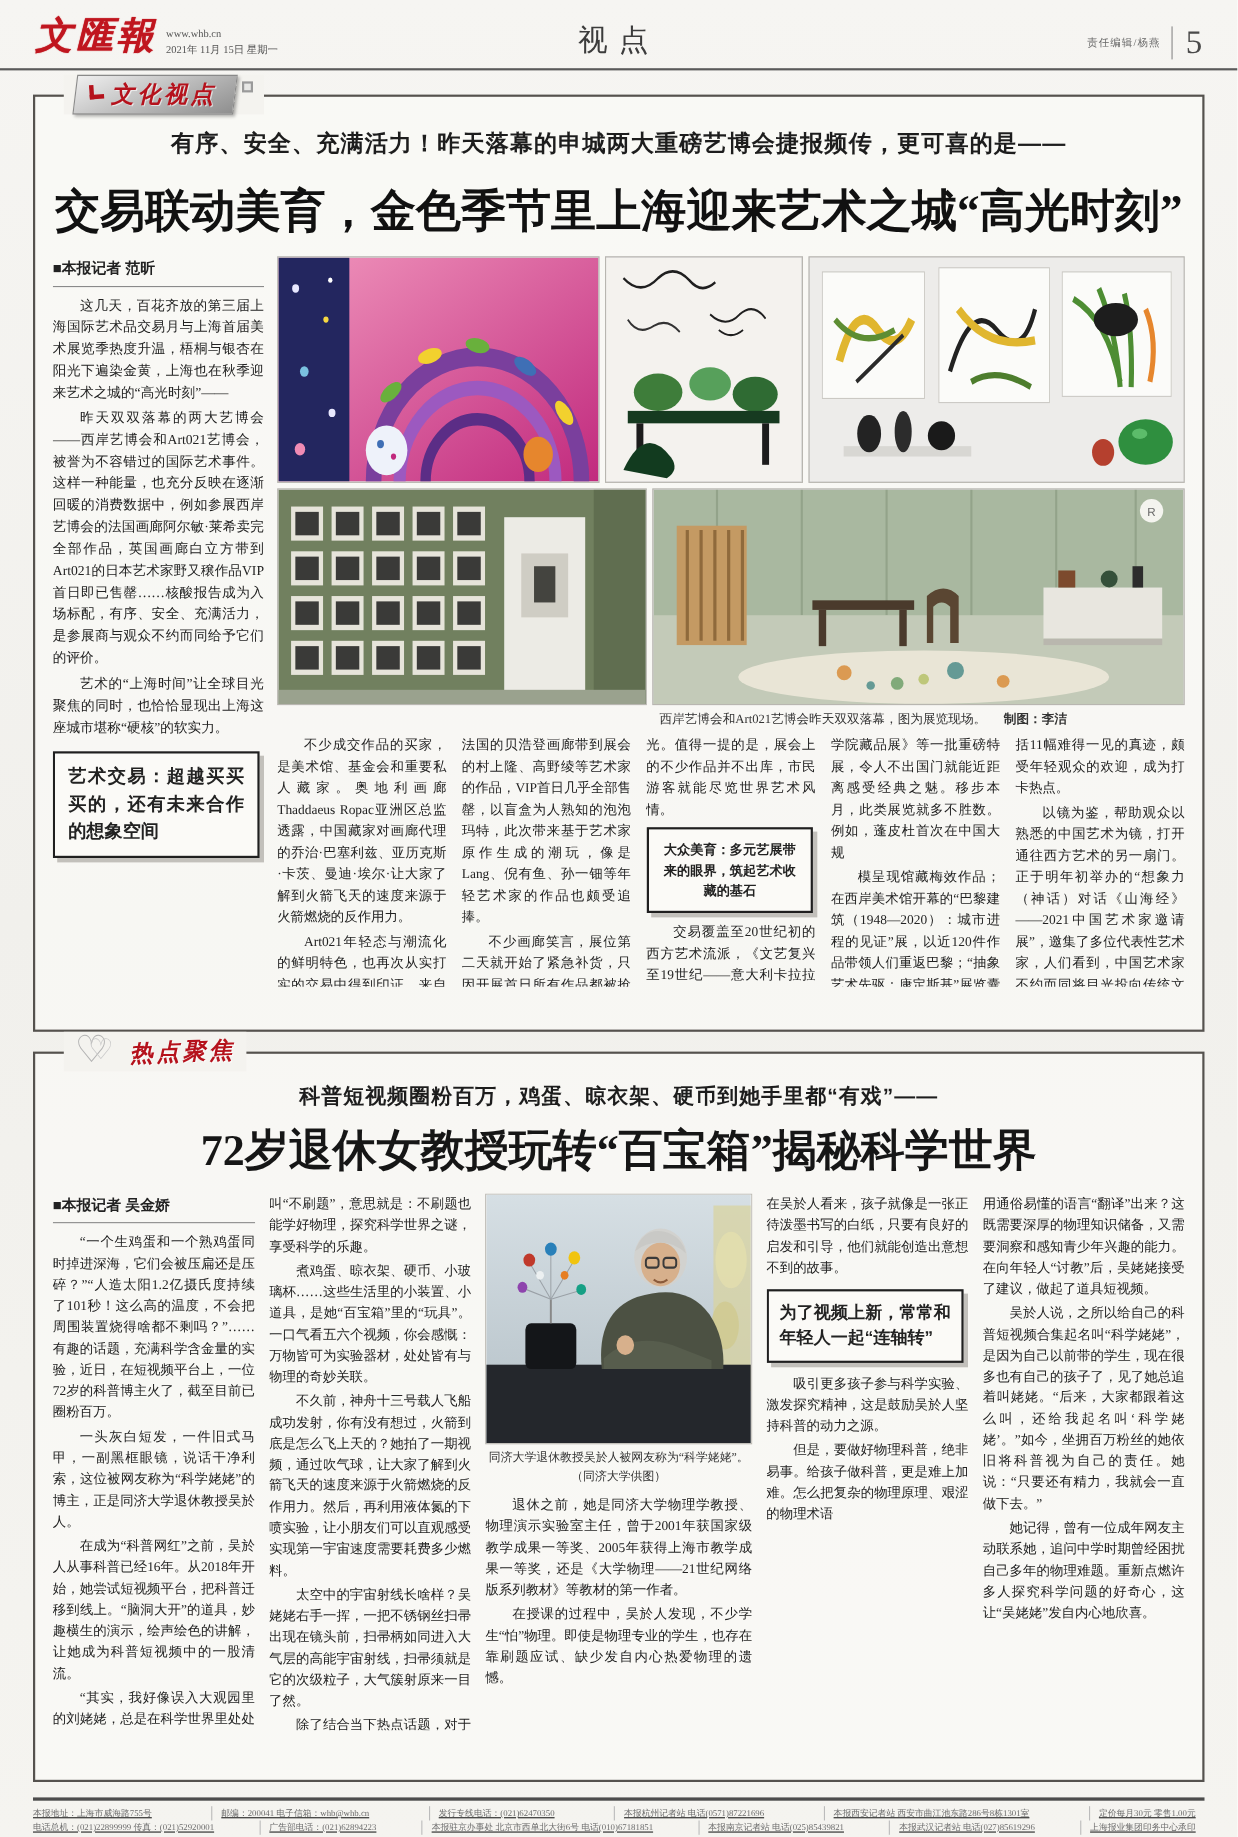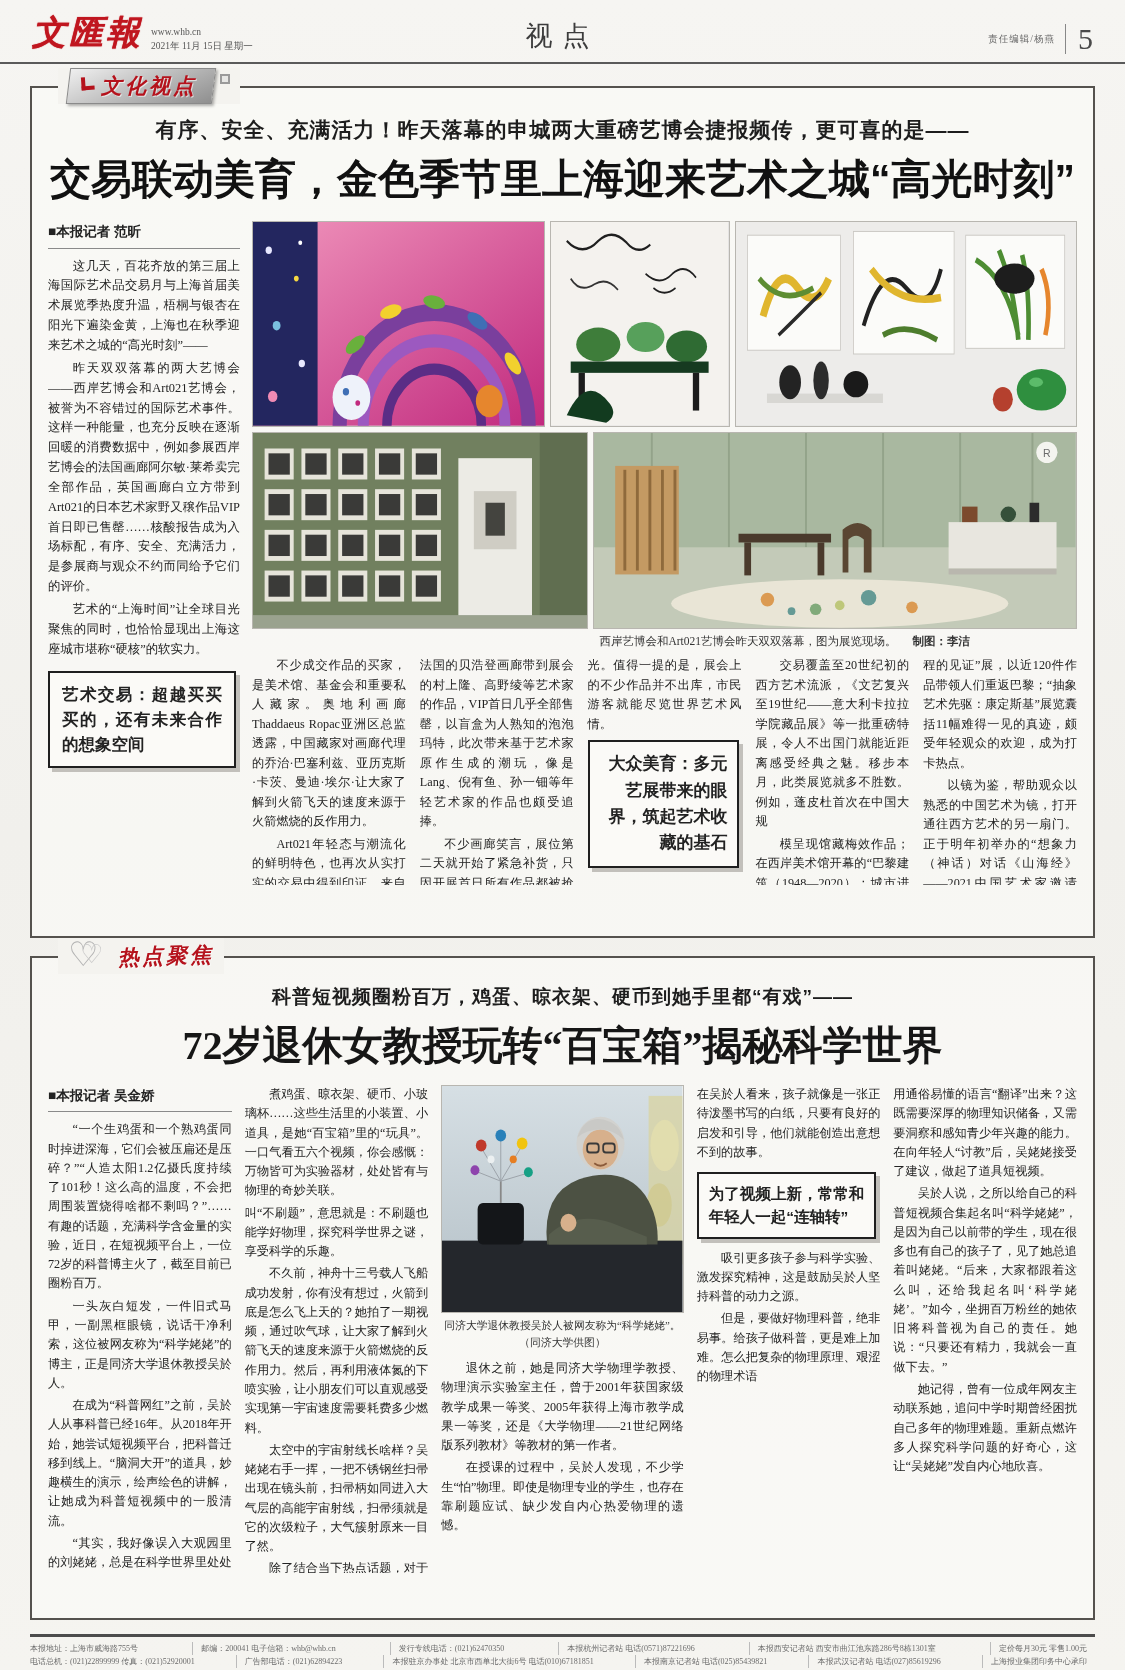--- a/index.html
+++ b/index.html
@@ -30,48 +30,48 @@
   .badge-hook { width:13px; height:13px; border-left:4px solid #b5121c; border-bottom:4px solid #b5121c; transform:skewX(7deg) rotate(-4deg); margin-top:-6px; }
   .badge-text { font-size:21px; font-weight:900; font-style:italic; color:#b5121c; letter-spacing:3px; transform:skewX(7deg); text-shadow:1px 1px 0 rgba(255,255,255,.6); }
   .badge-seal { width:10px; height:10px; border:2px solid #9a9a9a; background:#e7e7e5; margin-top:-14px; }
   .heart-wrap { position:relative; width:44px; height:36px; }
   .heart-wrap span { position:absolute; color:#b3b3b3; font-size:34px; line-height:1; }
   .heart-wrap span:nth-child(2) { left:12px; top:4px; font-size:26px; color:#c9c9c9; }
   
   .kicker { text-align:center; font-family:"Liberation Sans",sans-serif; font-weight:bold; color:#1d1d1d; }
   .kicker1 { font-size:21px; margin-top:28px; letter-spacing:1px; }
   .kicker2 { font-size:19px; margin-top:26px; letter-spacing:1px; }
-  .headline1 { text-align:center; font-family:Liberation Sans, sans-serif; font-weight:900; font-size:41px; letter-spacing:0; color:#111; margin-top:8px; white-space:nowrap; }
+  .headline1 { text-align:center; font-family:Liberation Serif, serif; font-weight:900; font-size:41px; letter-spacing:0; color:#111; margin-top:20px; white-space:nowrap; }
   .headline2 { text-align:center; font-family:"Liberation Serif",serif; font-weight:900; font-size:40px; color:#161616; margin-top:8px; white-space:nowrap; }
   
   .content1 { display:flex; gap:12px; padding:14px 16px 10px 16px; height:688px; overflow:hidden; }
   .col-left { width:192px; flex:none; font-size:12.4px; line-height:1.6; text-align:justify; height:100%; overflow:hidden; }
   .byline { font-family:"Liberation Sans",sans-serif; font-weight:bold; font-size:13.5px; border-bottom:1.5px solid #8a8a8a; padding-bottom:5px; margin-bottom:8px; }
   p.para { text-indent:2em; margin-bottom:3px; }
   .subhead-box { border:2px solid #1f1f1f; box-shadow:4px 4px 0 #c2c0bb; background:#fbfaf7; padding:9px 12px; font-family:"Liberation Sans",sans-serif; font-weight:800; font-size:16.5px; line-height:1.5; margin:12px 4px 12px 0; }
   .main-right { flex:1; display:flex; flex-direction:column; min-width:0; }
   .img-row { display:flex; gap:5px; }
   .img-row1 { height:214px; }
   .img-row2 { height:200px; margin-top:5px; }
   .photo { border:1px solid #b8b6b0; overflow:hidden; background:#ddd; }
   .photo svg { display:block; width:100%; height:100%; }
   .caption1 { display:flex; justify-content:center; gap:16px; font-size:11.5px; color:#333; padding:5px 40px 3px 0; margin-left:34%; }
   .caption-credit { font-weight:bold; }
   .flow1 { column-count:5; column-gap:14px; font-size:12.2px; line-height:1.6; text-align:justify; height:238px; overflow:hidden; margin-top:4px; }
-  .flow-box { break-inside:avoid; border:2px solid #1f1f1f; box-shadow:4px 4px 0 #c2c0bb; background:#fbfaf7; padding:9px 10px; font-family:"Liberation Sans",sans-serif; font-weight:800; font-size:17px; line-height:1.55; text-align:right; margin:6px 2px 8px 0; }
+  .flow-box { break-inside:avoid; border:2px solid #1f1f1f; box-shadow:4px 4px 0 #c2c0bb; background:#fbfaf7; padding:9px 10px; font-family:"Liberation Sans",sans-serif; font-weight:800; font-size:12px; line-height:1.55; text-align:center; margin:6px 2px 8px 0; }
   
   .content2 { display:grid; grid-template-columns:1fr 1fr 1.32fr 1fr 1fr; gap:13px; padding:12px 16px 12px 16px; height:512px; overflow:hidden; font-size:12.2px; line-height:1.58; text-align:justify; }
   .bcol { overflow:hidden; height:100%; }
   .subhead-box2 { border:2px solid #1f1f1f; box-shadow:4px 4px 0 #c2c0bb; background:#fbfaf7; padding:8px 10px; font-family:"Liberation Sans",sans-serif; font-weight:800; font-size:15.5px; line-height:1.5; margin:10px 4px 10px 0; }
   .prof-photo { height:228px; border:1px solid #b8b6b0; overflow:hidden; }
   .prof-photo svg { display:block; width:100%; height:100%; }
   .caption2 { font-size:10.8px; color:#333; text-align:center; padding:4px 2px 8px 2px; }
   
   .footer { margin:14px 30px 0 30px; border-top:3px solid #4c4c4c; padding-top:5px; }
-  .footer-row { display:flex; justify-content:space-between; }
+  .footer-row { display:flex; justify-content:space-between;text-decoration:underline; }
   .footer-cell { font-size:8px; color:#6b6b6b; padding:1px 8px; border-left:1px solid #bbb; white-space:nowrap; overflow:hidden; }
   .footer-cell:first-child { border-left:none; padding-left:0; }
 </style>
 </head>
 <body>
 
 <div class="masthead">
   <div class="logo-wrap">
     <div class="logo">文匯報</div>
     <div class="logo-meta">
@@ -318,22 +318,22 @@
     <div class="bcol">
       <div class="byline">■本报记者 吴金娇</div>
       <p class="para">“一个生鸡蛋和一个熟鸡蛋同时掉进深海，它们会被压扁还是压碎？”“人造太阳1.2亿摄氏度持续了101秒！这么高的温度，不会把周围装置烧得啥都不剩吗？”……有趣的话题，充满科学含金量的实验，近日，在短视频平台上，一位72岁的科普博主火了，截至目前已圈粉百万。</p>
       <p class="para">一头灰白短发，一件旧式马甲，一副黑框眼镜，说话干净利索，这位被网友称为“科学姥姥”的博主，正是同济大学退休教授吴於人。</p>
       <p class="para">在成为“科普网红”之前，吴於人从事科普已经16年。从2018年开始，她尝试短视频平台，把科普迁移到线上。“脑洞大开”的道具，妙趣横生的演示，绘声绘色的讲解，让她成为科普短视频中的一股清流。</p>
       <p class="para">“其实，我好像误入大观园里的刘姥姥，总是在科学世界里处处感到新鲜、处处感到好奇的乐趣。”吴於人做科普的初心，是用有趣的方式激发大众对于科学的兴趣。她总觉得，物理很有意思，只是很多学生被考“怕”了。她希望，自己能做些什么，带来一些改变。</p>
 
     </div>
 
     <div class="bcol">
+      <p class="para" style="text-indent:0">叫“不刷题”，意思就是：不刷题也能学好物理，探究科学世界之谜，享受科学的乐趣。</p>
       <p class="para">煮鸡蛋、晾衣架、硬币、小玻璃杯……这些生活里的小装置、小道具，是她“百宝箱”里的“玩具”。一口气看五六个视频，你会感慨：万物皆可为实验器材，处处皆有与物理的奇妙关联。</p>
-      <p class="para" style="text-indent:0">叫“不刷题”，意思就是：不刷题也能学好物理，探究科学世界之谜，享受科学的乐趣。</p>
       <p class="para">不久前，神舟十三号载人飞船成功发射，你有没有想过，火箭到底是怎么飞上天的？她拍了一期视频，通过吹气球，让大家了解到火箭飞天的速度来源于火箭燃烧的反作用力。然后，再利用液体氮的下喷实验，让小朋友们可以直观感受实现第一宇宙速度需要耗费多少燃料。</p>
       <p class="para">太空中的宇宙射线长啥样？吴姥姥右手一挥，一把不锈钢丝扫帚出现在镜头前，扫帚柄如同进入大气层的高能宇宙射线，扫帚须就是它的次级粒子，大气簇射原来一目了然。</p>
       <p class="para">除了结合当下热点话题，对于生活中习以为常的事物，吴於人也常常用科学颠覆人们的认知。</p>
 
     </div>
 
     <div class="bcol">
       <div class="prof-photo">
         <svg viewBox="0 0 270 228" preserveAspectRatio="none">
           <defs>

